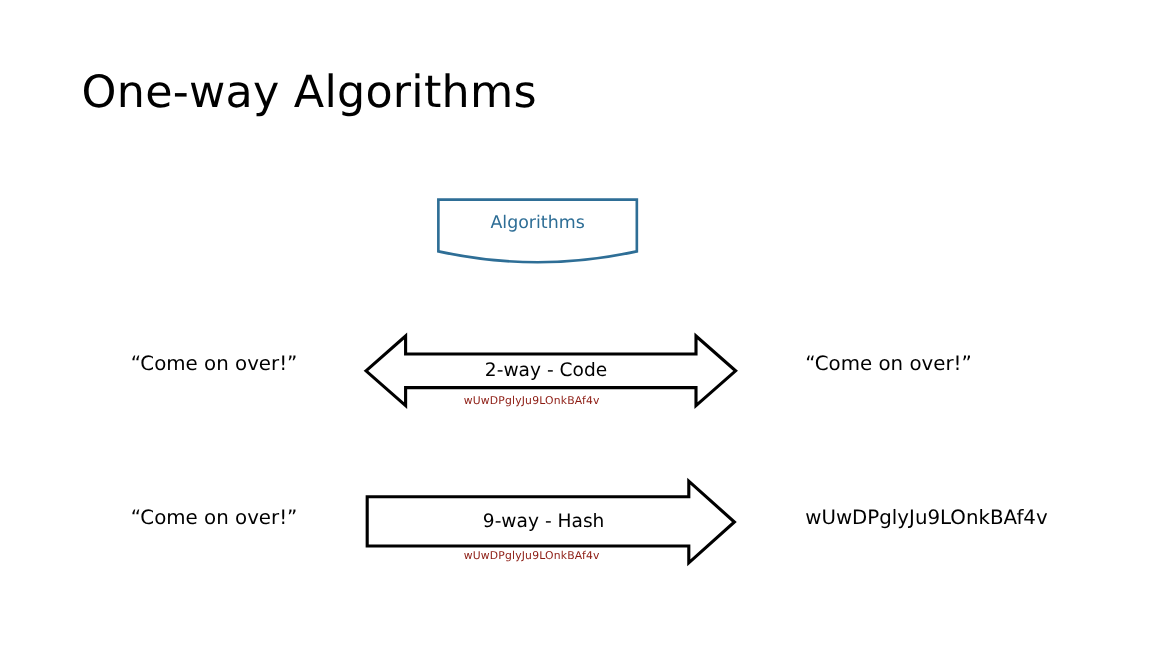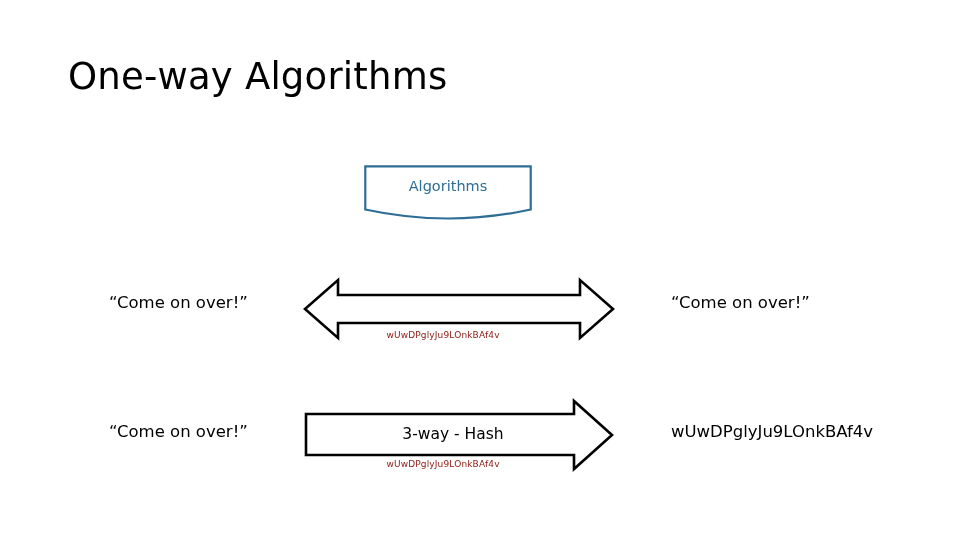--- a/index.html
+++ b/index.html
@@ -138,32 +138,33 @@
   </div>
 
   <div class="row-left-label" id="left-label-1">“Come on over!”</div>
 
   <div class="arrow-wrap" id="arrow-2way">
     <svg viewBox="0 0 314 66" xmlns="http://www.w3.org/2000/svg">
       <path class="arrow-shape" d="M3 33 L36 4 L36 19 L278 19 L278 4 L311 33 L278 62 L278 47 L36 47 L36 62 Z"></path>
     </svg>
   </div>
 
+  <div class="arrow-label" id="arrow-label-2way">2-way - Code</div>
 
   <div class="cipher-note" id="cipher-note-2way">wUwDPglyJu9LOnkBAf4v</div>
 
   <div class="row-right-label" id="right-label-1">“Come on over!”</div>
 
   <div class="row-left-label" id="left-label-2">“Come on over!”</div>
 
   <div class="arrow-wrap" id="arrow-1way">
     <svg viewBox="0 0 314 74" xmlns="http://www.w3.org/2000/svg">
       <path class="arrow-shape" d="M4 16 L272 16 L272 3 L310 37 L272 71 L272 57 L4 57 Z"></path>
     </svg>
   </div>
 
-  <div class="arrow-label" id="arrow-label-1way">3-way - Hash</div>
+  <div class="arrow-label" id="arrow-label-1way">9-way - Hash</div>
 
   <div class="cipher-note" id="cipher-note-1way">wUwDPglyJu9LOnkBAf4v</div>
 
   <div class="row-right-label" id="right-label-2">wUwDPglyJu9LOnkBAf4v</div>
 
 </div>
 
 </body></html>

